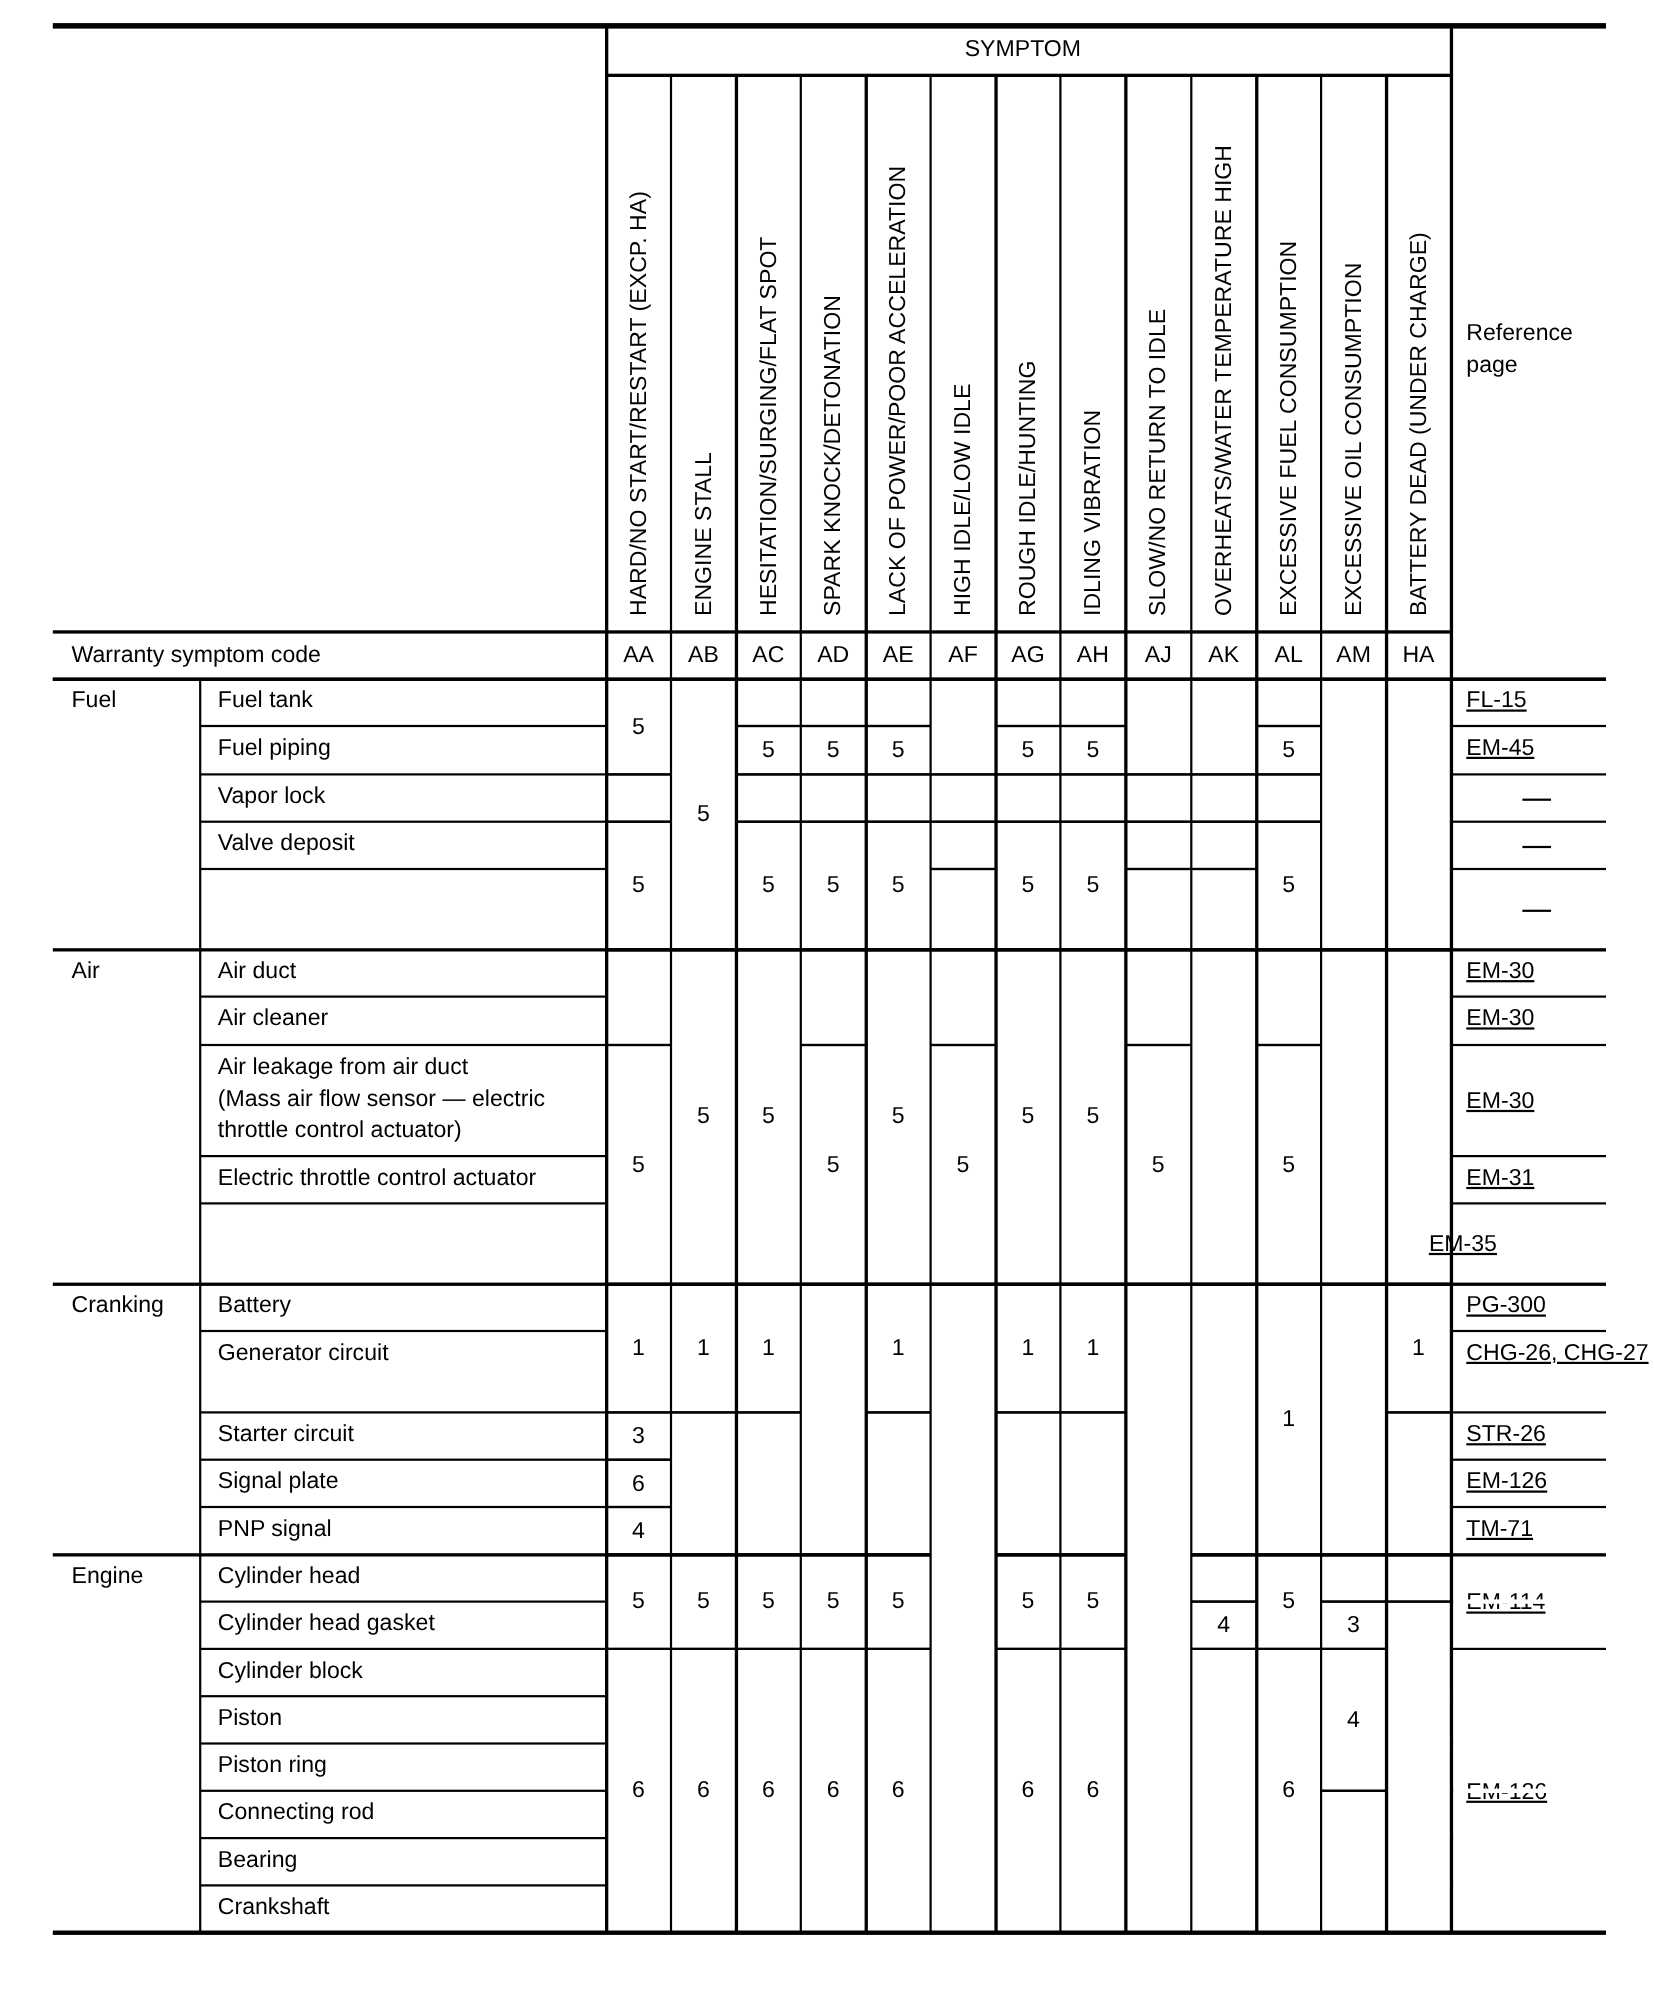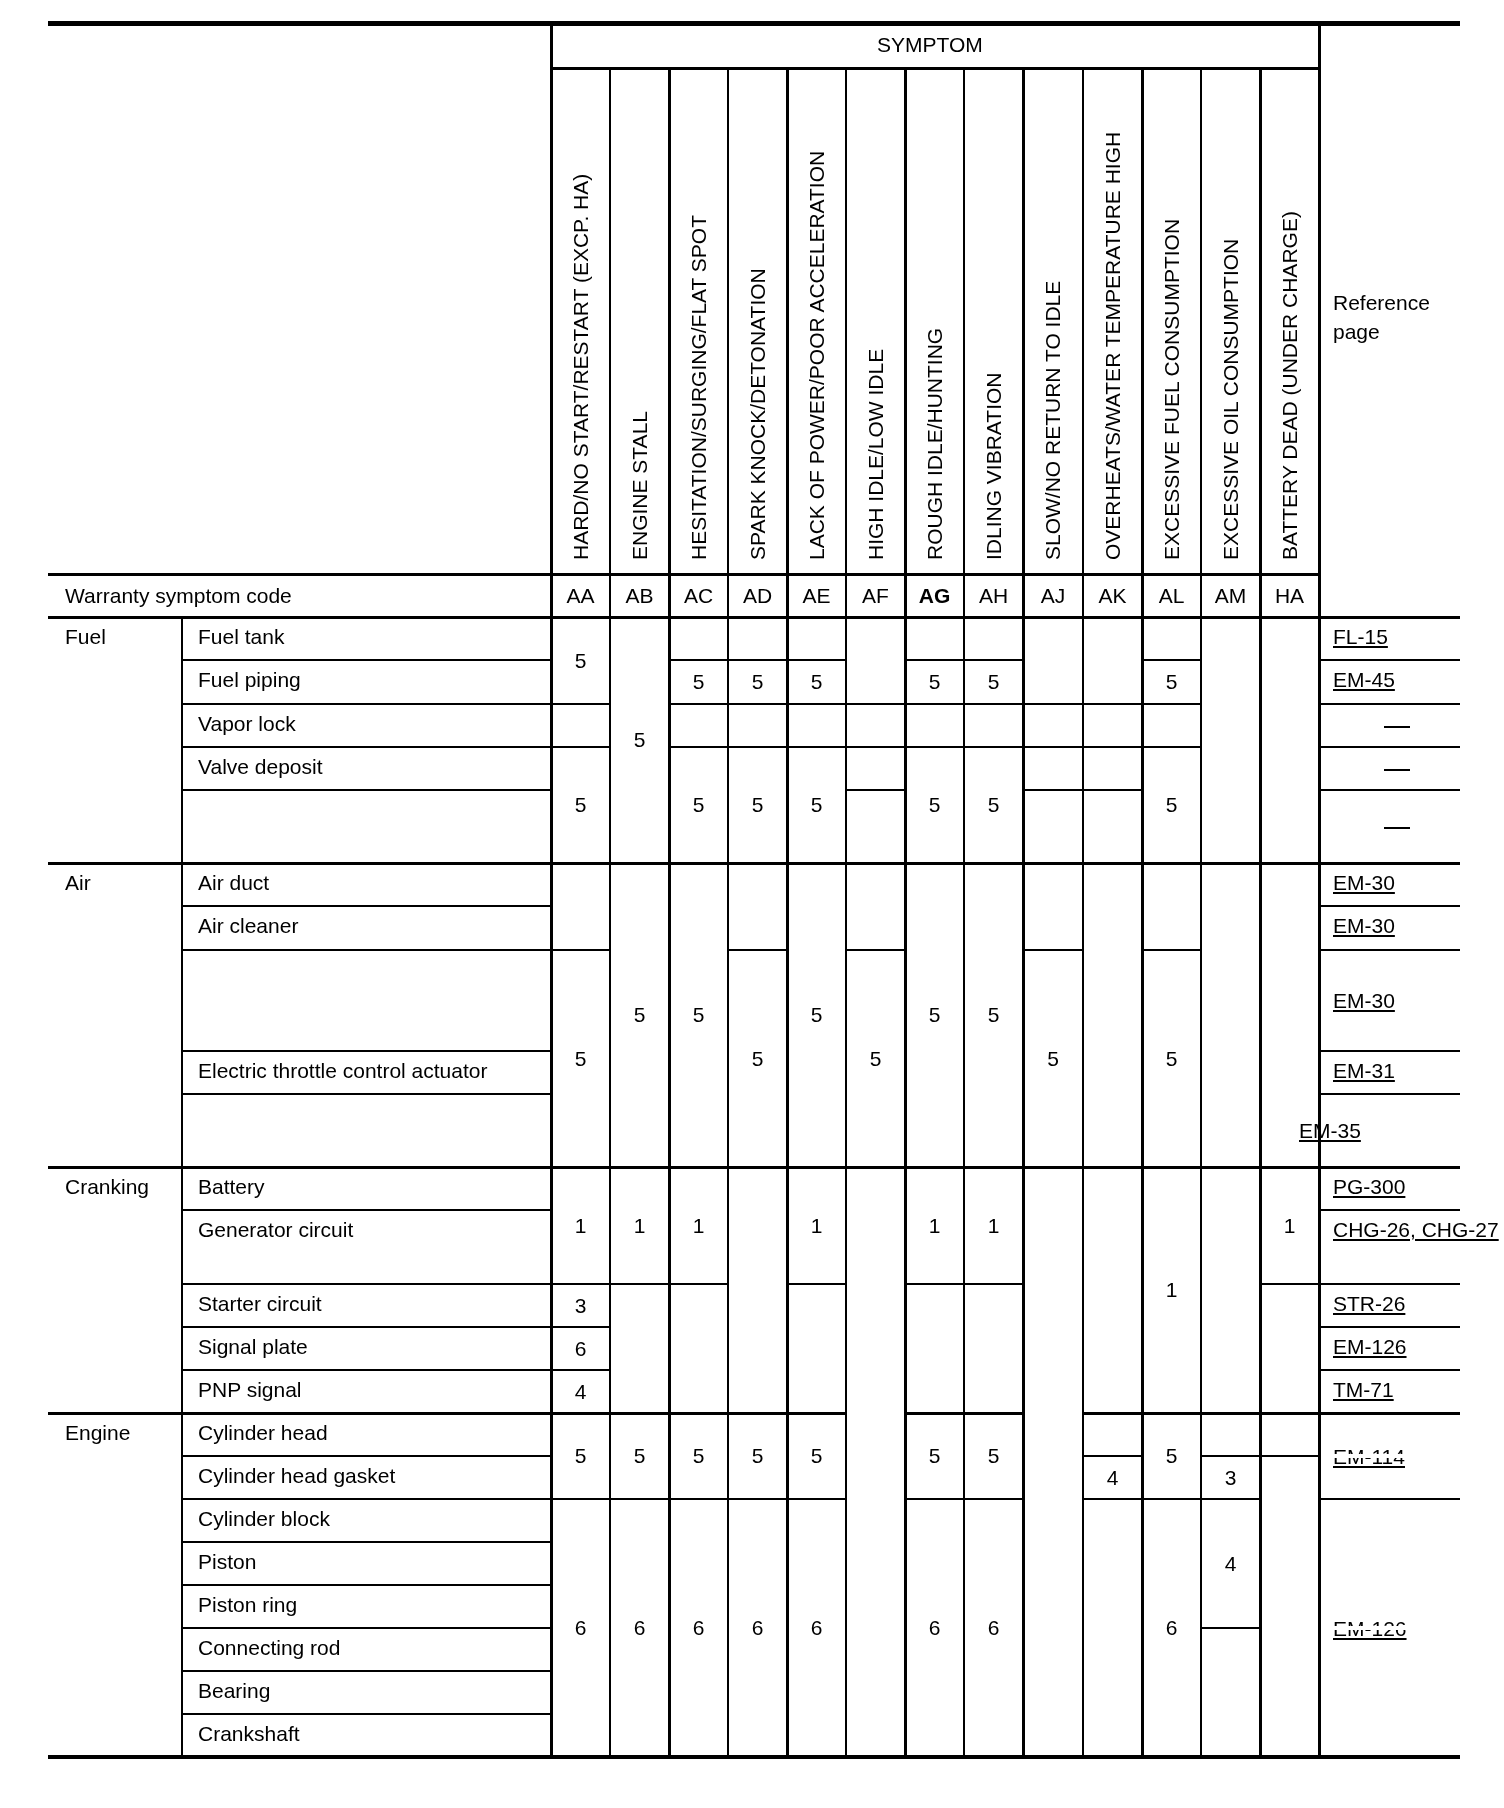--- a/index.html
+++ b/index.html
@@ -30,21 +30,21 @@
     <div class="num" style="left: 639.5px; top: 595.5px;">AB</div>
     <div class="vlabel" style="left: 686.5px; top: 560px;">HESITATION/SURGING/FLAT SPOT</div>
     <div class="num" style="left: 698.5px; top: 595.5px;">AC</div>
     <div class="vlabel" style="left: 745.5px; top: 560px;">SPARK KNOCK/DETONATION</div>
     <div class="num" style="left: 757.5px; top: 595.5px;">AD</div>
     <div class="vlabel" style="left: 804.5px; top: 560px;">LACK OF POWER/POOR ACCELERATION</div>
     <div class="num" style="left: 816.5px; top: 595.5px;">AE</div>
     <div class="vlabel" style="left: 863.5px; top: 560px;">HIGH IDLE/LOW IDLE</div>
     <div class="num" style="left: 875.5px; top: 595.5px;">AF</div>
     <div class="vlabel" style="left: 922.5px; top: 560px;">ROUGH IDLE/HUNTING</div>
-    <div class="num" style="left: 934.5px; top: 595.5px; font-weight: bold;">AG</div>
+    <div class="num" style="left: 934.5px; top: 595.5px;">AG</div>
     <div class="vlabel" style="left: 981.5px; top: 560px;">IDLING VIBRATION</div>
     <div class="num" style="left: 993.5px; top: 595.5px;">AH</div>
     <div class="vlabel" style="left: 1041px; top: 560px;">SLOW/NO RETURN TO IDLE</div>
     <div class="num" style="left: 1053px; top: 595.5px;">AJ</div>
     <div class="vlabel" style="left: 1100.5px; top: 560px;">OVERHEATS/WATER TEMPERATURE HIGH</div>
     <div class="num" style="left: 1112.5px; top: 595.5px;">AK</div>
     <div class="vlabel" style="left: 1159.5px; top: 560px;">EXCESSIVE FUEL CONSUMPTION</div>
     <div class="num" style="left: 1171.5px; top: 595.5px;">AL</div>
     <div class="vlabel" style="left: 1218.5px; top: 560px;">EXCESSIVE OIL CONSUMPTION</div>
     <div class="num" style="left: 1230.5px; top: 595.5px;">AM</div>
@@ -53,20 +53,23 @@
     <div class="txt" style="left: 65px; top: 622px;">Fuel</div>
     <div class="txt" style="left: 65px; top: 868px;">Air</div>
     <div class="txt" style="left: 65px; top: 1172px;">Cranking</div>
     <div class="txt" style="left: 65px; top: 1418px;">Engine</div>
     <div class="txt" style="left: 198px; top: 622px;">Fuel tank</div>
     <div class="txt" style="left: 198px; top: 665px;">Fuel piping</div>
     <div class="txt" style="left: 198px; top: 709px;">Vapor lock</div>
     <div class="txt" style="left: 198px; top: 752px;">Valve deposit</div>
     <div class="txt" style="left: 198px; top: 868px;">Air duct</div>
     <div class="txt" style="left: 198px; top: 911px;">Air cleaner</div>
+    <div class="txt" style="left: 198px; top: 955px;">Air leakage from air duct
+(Mass air flow sensor — electric
+throttle control actuator)</div>
     <div class="txt" style="left: 198px; top: 1056px;">Electric throttle control actuator</div>
     <div class="txt" style="left: 198px; top: 1172px;">Battery</div>
     <div class="txt" style="left: 198px; top: 1215px;">Generator circuit</div>
     <div class="txt" style="left: 198px; top: 1289px;">Starter circuit</div>
     <div class="txt" style="left: 198px; top: 1332px;">Signal plate</div>
     <div class="txt" style="left: 198px; top: 1375px;">PNP signal</div>
     <div class="txt" style="left: 198px; top: 1418px;">Cylinder head</div>
     <div class="txt" style="left: 198px; top: 1461px;">Cylinder head gasket</div>
     <div class="txt" style="left: 198px; top: 1504px;">Cylinder block</div>
     <div class="txt" style="left: 198px; top: 1547px;">Piston</div>

